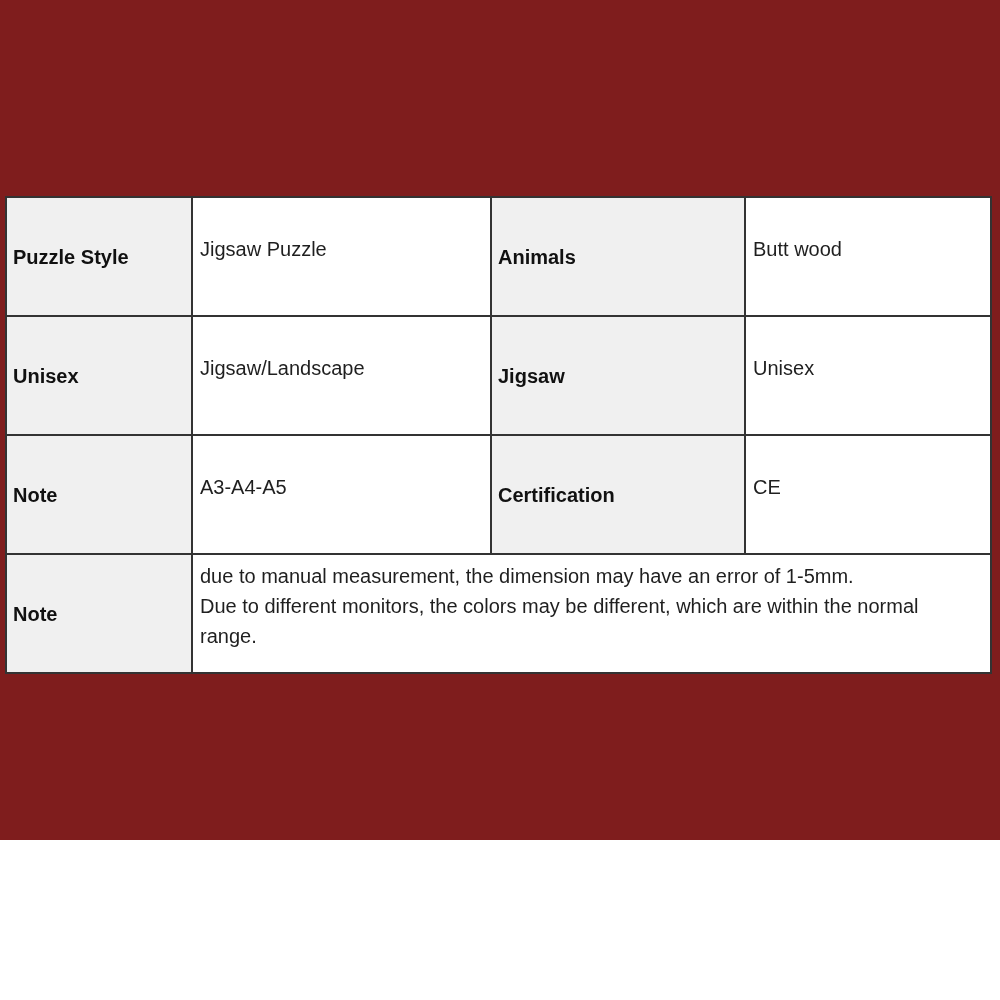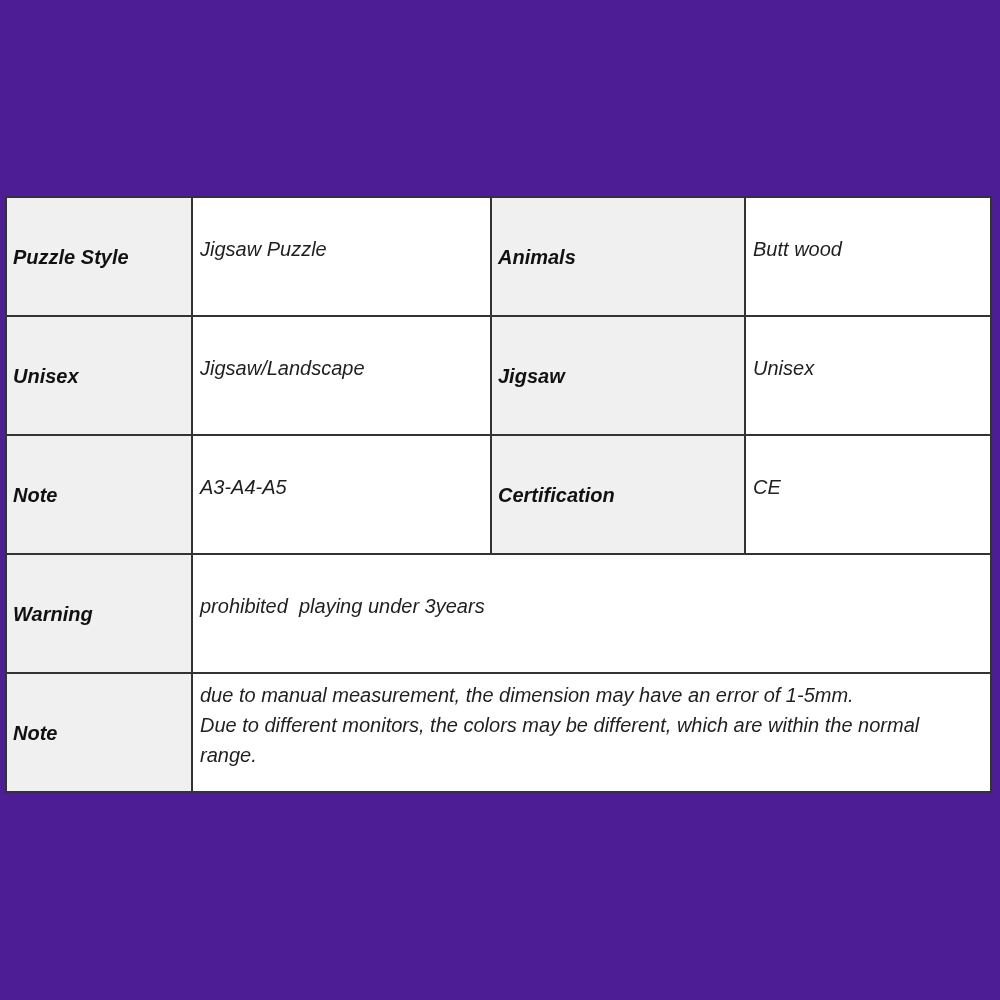--- a/index.html
+++ b/index.html
@@ -4,24 +4,23 @@
 <style>
   html, body {
     margin: 0;
     padding: 0;
     background: #ffffff;
     font-family: "Liberation Sans", sans-serif;
   }
   .page {
     position: relative;
     width: 1000px;
-    height: 1000px;
-    background: #4c1d95;
+    height: 840px;
+    background: #7f1d1d;
     overflow: hidden;
-    font-style: italic;
   }
   table.spec {
     position: absolute;
     left: 5px;
     top: 196px;
     width: 985px;
     border-collapse: collapse;
     table-layout: fixed;
   }
   table.spec th, table.spec td {
@@ -72,24 +71,20 @@
         <th class="lbl">Jigsaw</th>
         <td class="val">Unisex</td>
       </tr>
       <tr>
         <th class="lbl">Note</th>
         <td class="val">A3-A4-A5</td>
         <th class="lbl">Certification</th>
         <td class="val">CE</td>
       </tr>
       <tr>
-        <th class="lbl">Warning</th>
-        <td class="val" colspan="3">prohibited  playing under 3years</td>
-      </tr>
-      <tr>
         <th class="lbl">Note</th>
         <td class="val" colspan="3">due to manual measurement, the dimension may have an error of 1-5mm.
 Due to different monitors, the colors may be different, which are within the normal
 range.</td>
       </tr>
     </tbody>
   </table>
 </div>
 
 </body></html>

